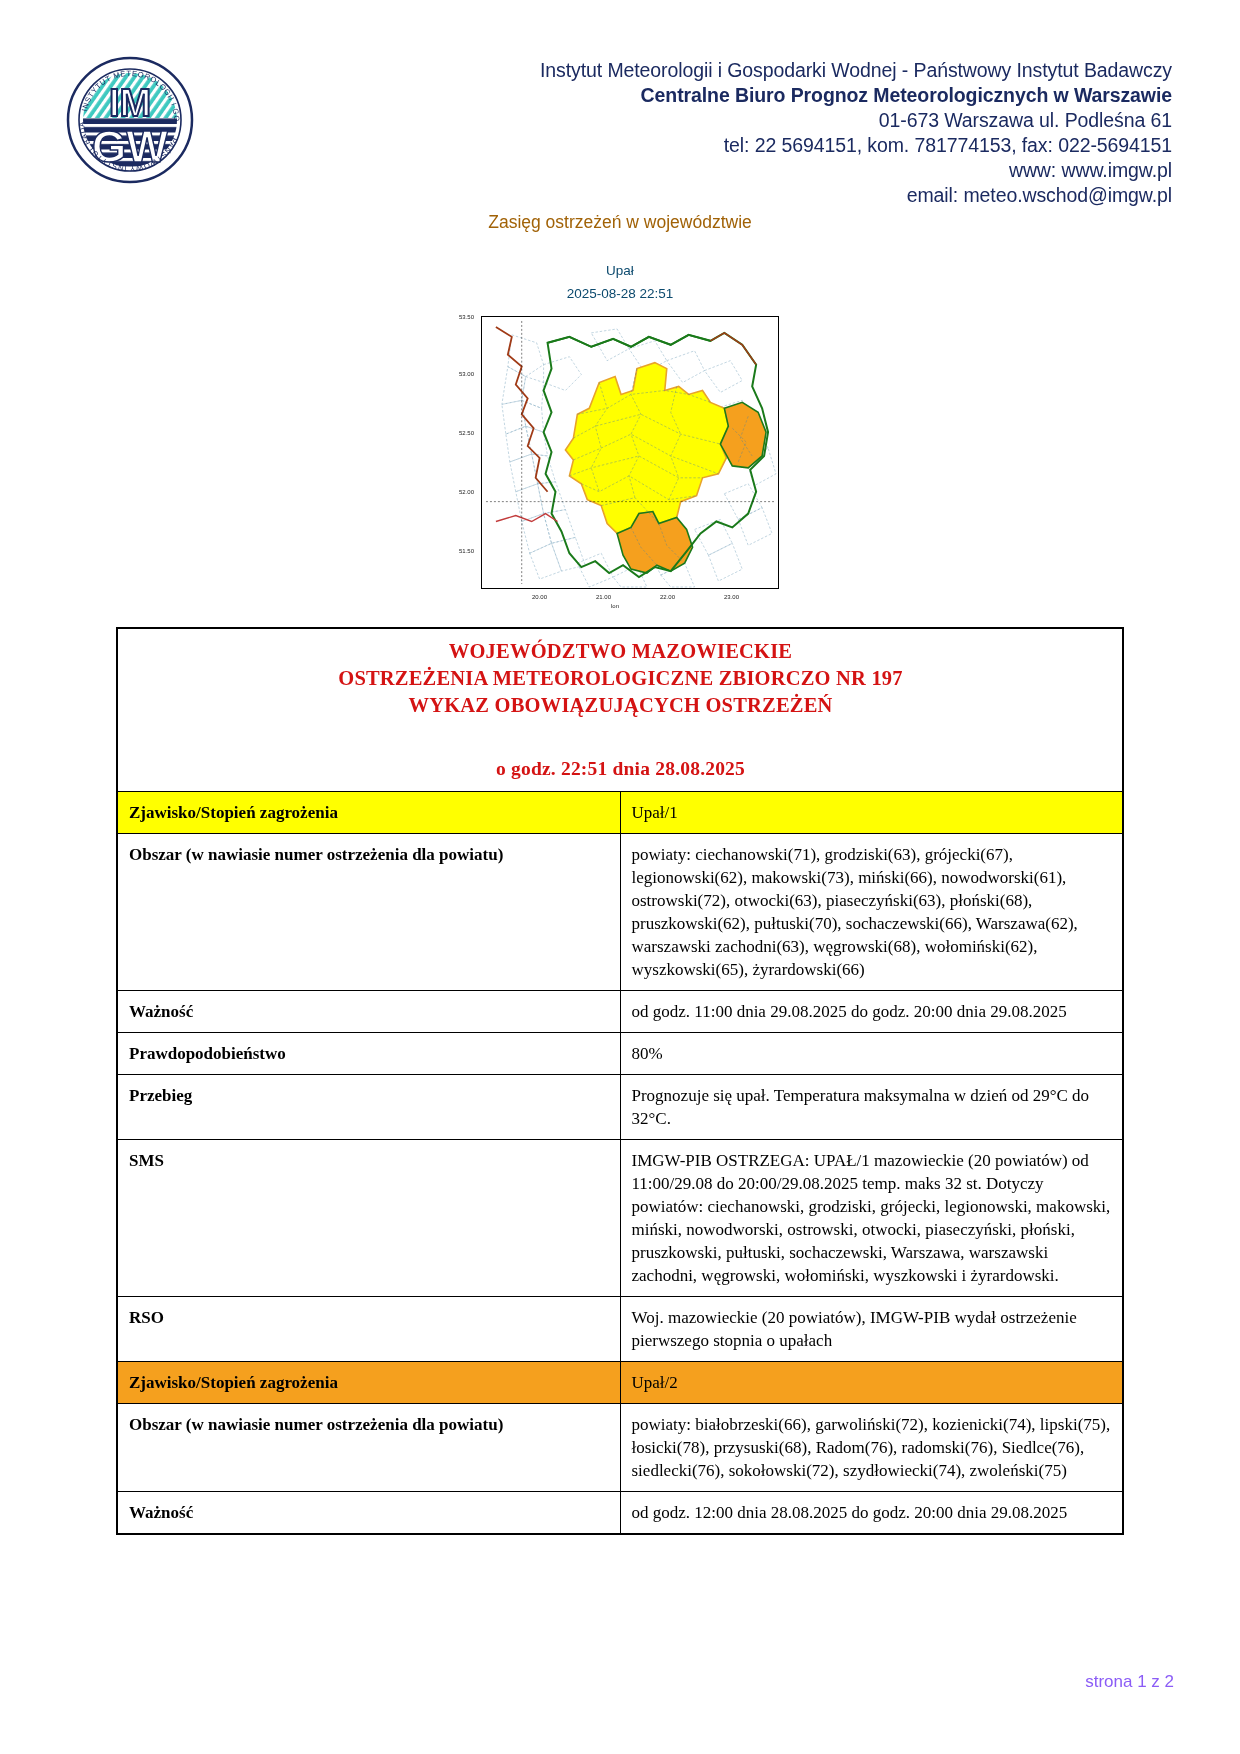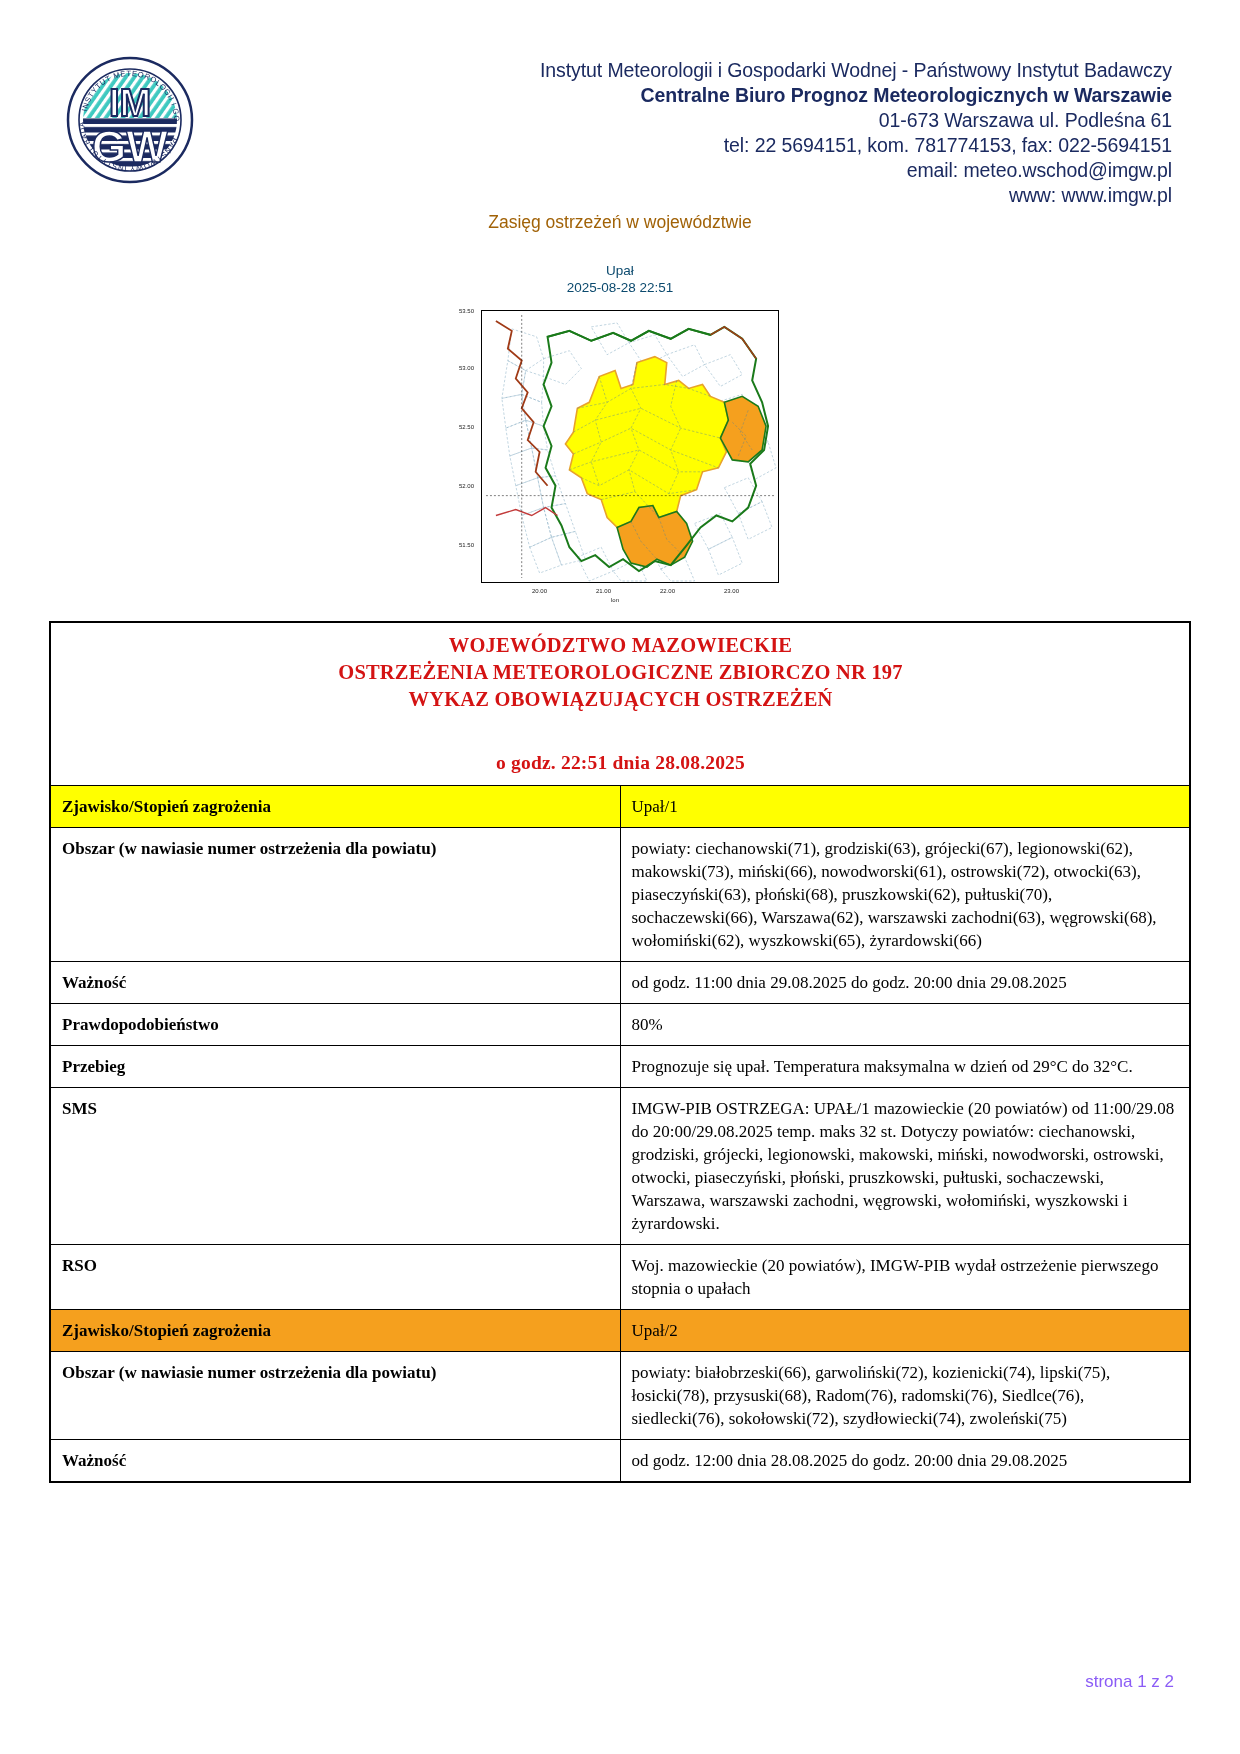--- a/index.html
+++ b/index.html
@@ -83,21 +83,21 @@
   .axis-label {
     position: absolute;
     font-family: "Liberation Sans", sans-serif;
     font-size: 6px;
     color: #222;
     white-space: nowrap;
   }
 
   
   .warn-table {
-    width: 1142px;
+    width: 1008px;
     margin: 14px auto 0;
     border-collapse: collapse;
     table-layout: fixed;
     border: 2px solid #000;
   }
   .warn-table td {
     border: 1px solid #000;
     padding: 9px 10px 9px 11px;
     font-size: 17px;
     line-height: 23px;
@@ -179,29 +179,29 @@
           <textPath href="#ringBot" startOffset="12%">PAŃSTWOWY INSTYTUT BADAWCZY</textPath>
         </text>
       </svg>
     </div>
   </div>
   <div class="header-text">
     <div>Instytut Meteorologii i Gospodarki Wodnej - Państwowy Instytut Badawczy</div>
     <div class="bold">Centralne Biuro Prognoz Meteorologicznych w Warszawie</div>
     <div>01-673 Warszawa ul. Podleśna  61</div>
     <div>tel: 22 5694151, kom. 781774153, fax: 022-5694151</div>
+    <div>www: www.imgw.pl</div>
     <div>email: meteo.wschod@imgw.pl</div>
-    <div>www: www.imgw.pl</div>
   </div>
 </div>
 
 <div class="map-section">
   <div class="map-caption">Zasięg ostrzeżeń w województwie</div>
   <div class="map-subtitle">Upał</div>
-  <div class="map-subtitle" style="margin-top:1px">2025-08-28 22:51</div>
+  <div class="map-subtitle" style="margin-top:7px">2025-08-28 22:51</div>
 
   <div class="map-holder">
 
     <div class="axis-label" style="left:0px;  top:6px;">53.50</div>
     <div class="axis-label" style="left:0px;  top:63px;">53.00</div>
     <div class="axis-label" style="left:0px;  top:122px;">52.50</div>
     <div class="axis-label" style="left:0px;  top:181px;">52.00</div>
     <div class="axis-label" style="left:0px;  top:240px;">51.50</div>
 
     <div class="axis-label" style="left:73px;  top:286px;">20.00</div>

